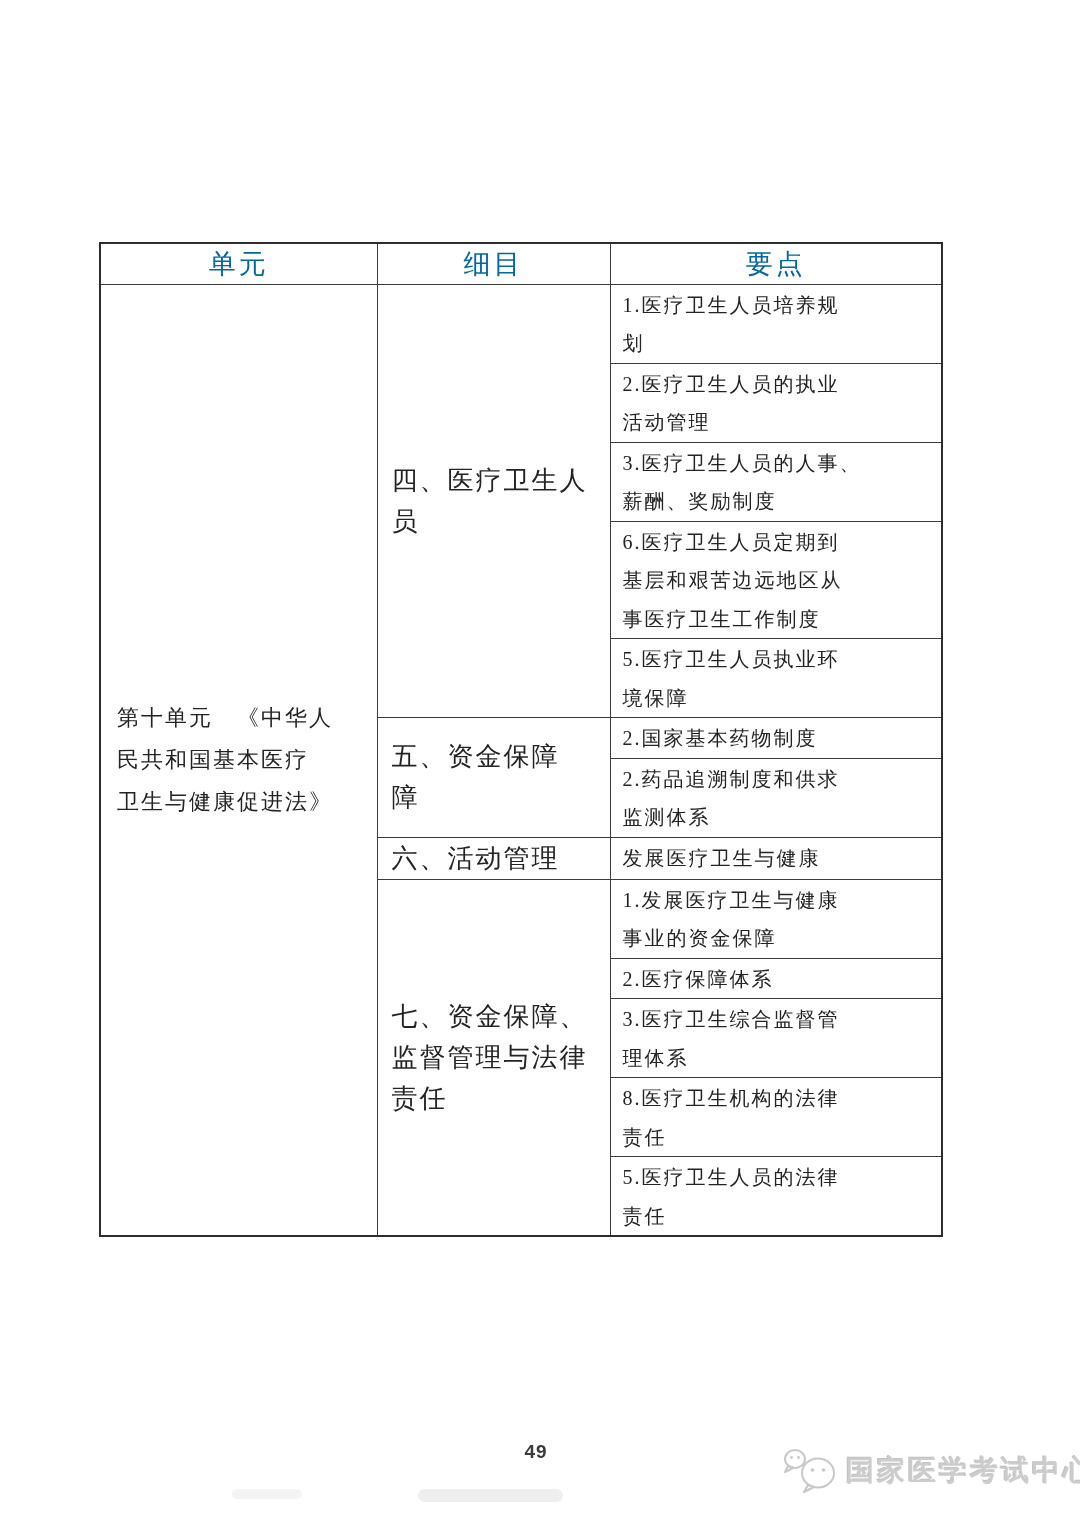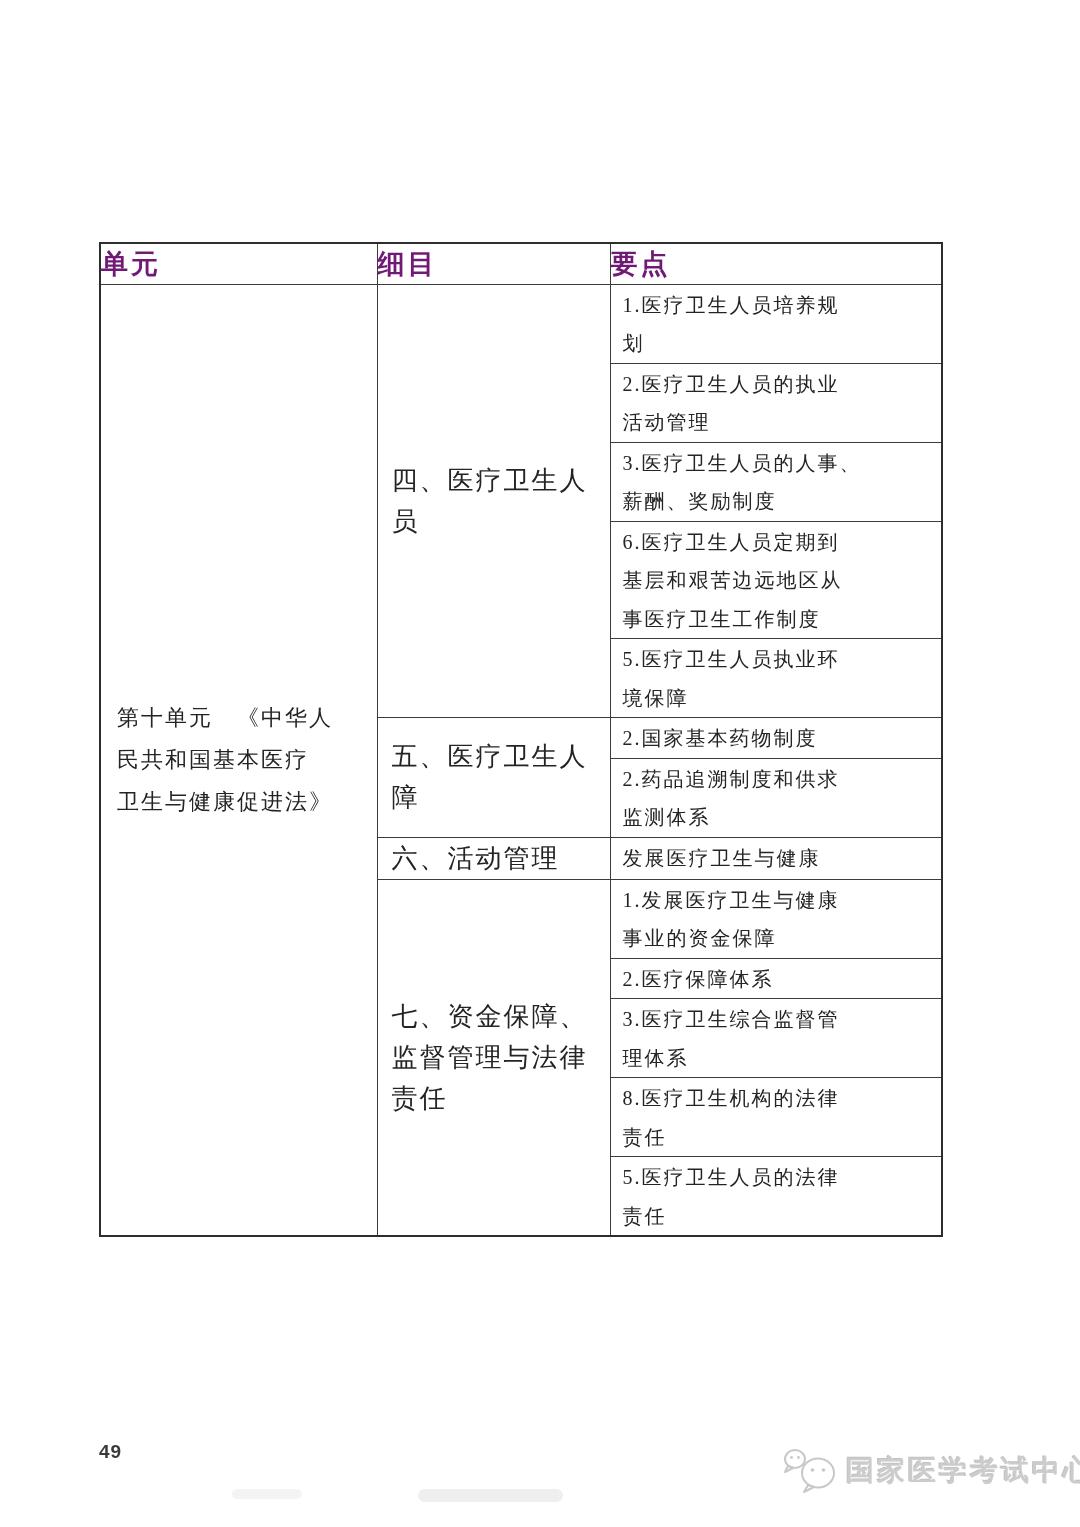--- a/index.html
+++ b/index.html
@@ -23,25 +23,25 @@
     color: #242424;
     border: 2.5px solid #2d2d2d;
   }
   table.syllabus th,
   table.syllabus td {
     border: 1.7px solid #3c3c3c;
   }
   th.hdr {
     height: 41px;
     font-size: 27px;
-    font-weight: bold;
+    font-weight: normal;
     letter-spacing: 3px;
-    text-align: left;
+    text-align: center;
     vertical-align: middle;
-    color: #701a75;
+    color: #0369a1;
   }
   td.unit-cell {
     vertical-align: middle;
     text-align: left;
     padding: 0 12px 0 16px;
     font-size: 22px;
     line-height: 42px;
     letter-spacing: 2px;
     white-space: pre-line;
   }
@@ -60,21 +60,22 @@
     padding: 1px 6px 0 12px;
     font-size: 20px;
     line-height: 38.5px;
     letter-spacing: 2px;
     white-space: pre-line;
   }
 
   
   .page-number {
     position: absolute;
-    left: 99px; top: 1441px; width: 842px;
+    left: 115px; top: 1441px; width: 842px;
+    text-align: center;
     font-family: "Liberation Sans", "DejaVu Sans", sans-serif;
     font-size: 19px;
     font-weight: bold;
     color: #3a3a3a;
     letter-spacing: 1px;
   }
   .watermark {
     position: absolute;
     left: 782px; top: 1446px;
     display: flex;
@@ -137,21 +138,21 @@
         <td class="point-cell">6.医疗卫生人员定期到
 基层和艰苦边远地区从
 事医疗卫生工作制度</td>
       </tr>
       <tr>
         <td class="point-cell">5.医疗卫生人员执业环
 境保障</td>
       </tr>
 
       <tr>
-        <td class="sub-cell" rowspan="2">五、医疗卫生人
+        <td class="sub-cell" rowspan="2">五、资金保障
 障</td>
         <td class="point-cell">2.国家基本药物制度</td>
       </tr>
       <tr>
         <td class="point-cell">2.药品追溯制度和供求
 监测体系</td>
       </tr>
 
       <tr>
         <td class="sub-cell">六、活动管理</td>

